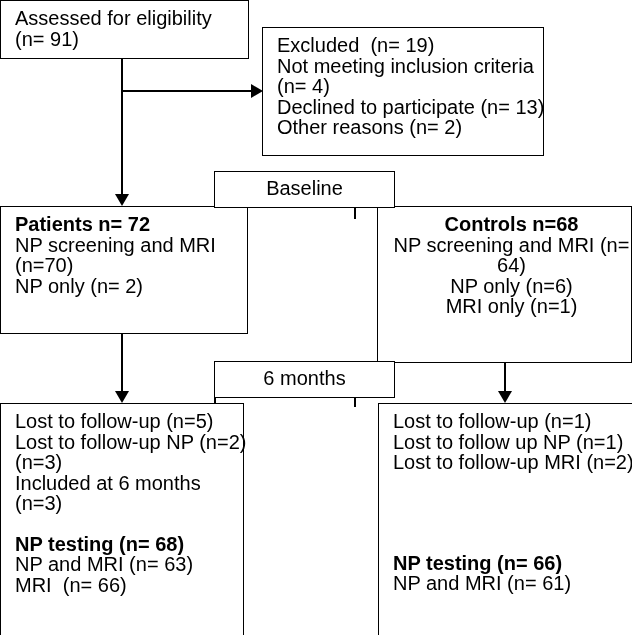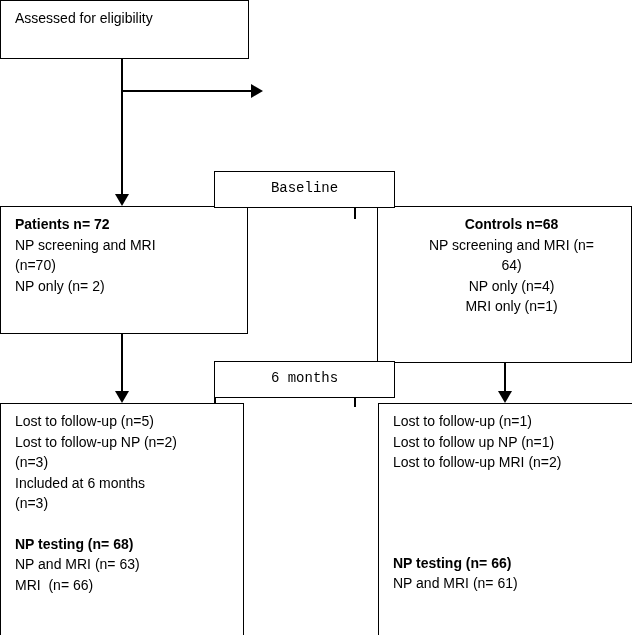--- a/index.html
+++ b/index.html
@@ -6,21 +6,21 @@
     margin: 0;
     padding: 0;
     background: #ffffff;
   }
   #flowchart {
     position: relative;
     width: 632px;
     height: 635px;
     background: #ffffff;
     font-family: "Liberation Sans", sans-serif;
-    font-size: 14px;
+    font-size: 20px;
     color: #000000;
     overflow: hidden;
   }
   .box {
     position: absolute;
     box-sizing: border-box;
     border: 1.6px solid #000000;
     background: #ffffff;
     padding: 7px 0 6px 14px;
     line-height: 20.5px;
@@ -30,21 +30,20 @@
   .box .line.bold { font-weight: bold; }
   .box .spacer { height: 20px; }
   .label-box {
     position: absolute;
     box-sizing: border-box;
     border: 1.6px solid #000000;
     background: #ffffff;
     text-align: center;
     line-height: 33px;
     z-index: 4;
-    font-family: Liberation Mono, monospace;
   }
   
   .vline {
     position: absolute;
     width: 2px;
     background: #000000;
     z-index: 1;
   }
   .hline {
     position: absolute;
@@ -120,37 +119,45 @@
   <div class="arrow-down" id="a-left-fu"></div>
 
   <div class="vline" id="v-controls"></div>
   <div class="arrow-down" id="a-right-fu"></div>
 
   <div class="vline" id="v-mo-left"></div>
   <div class="vline" id="v-mo-right"></div>
 
   <div class="box" id="box-assessed">
       <div class="line">Assessed for eligibility</div>
+      <div class="line">(n= 91)</div>
     </div>
 
+  <div class="box" id="box-excluded">
+      <div class="line">Excluded  (n= 19)</div>
+      <div class="line">Not meeting inclusion criteria</div>
+      <div class="line">(n= 4)</div>
+      <div class="line">Declined to participate (n= 13)</div>
+      <div class="line">Other reasons (n= 2)</div>
+    </div>
 
   <div class="label-box" id="label-baseline">Baseline</div>
 
   <div class="box" id="box-patients">
       <div class="line bold">Patients n= 72</div>
       <div class="line">NP screening and MRI</div>
       <div class="line">(n=70)</div>
       <div class="line">NP only (n= 2)</div>
     </div>
 
   <div class="box" id="box-controls">
       <div class="line bold">Controls n=68</div>
       <div class="line">NP screening and MRI (n=</div>
       <div class="line">64)</div>
-      <div class="line">NP only (n=4)</div>
+      <div class="line">NP only (n=6)</div>
       <div class="line">MRI only (n=1)</div>
     </div>
 
   <div class="label-box" id="label-months">6 months</div>
 
   <div class="box" id="box-left-fu">
       <div class="line">Lost to follow-up (n=5)</div>
       <div class="line">Lost to follow-up NP (n=2)</div>
       <div class="line">(n=3)</div>
       <div class="line">Included at 6 months</div>

